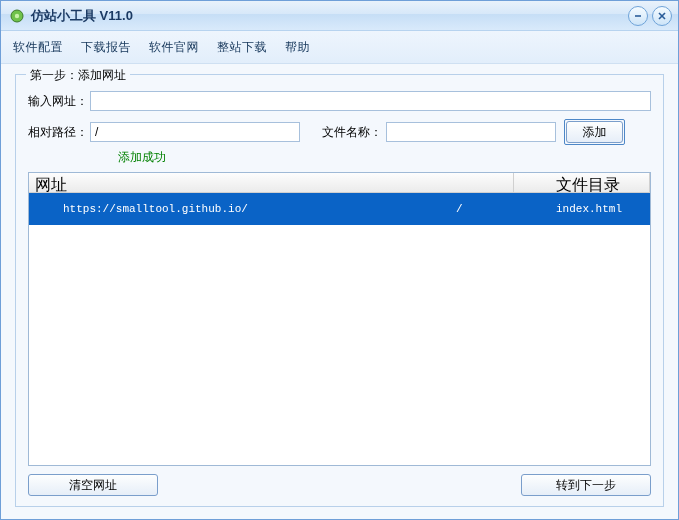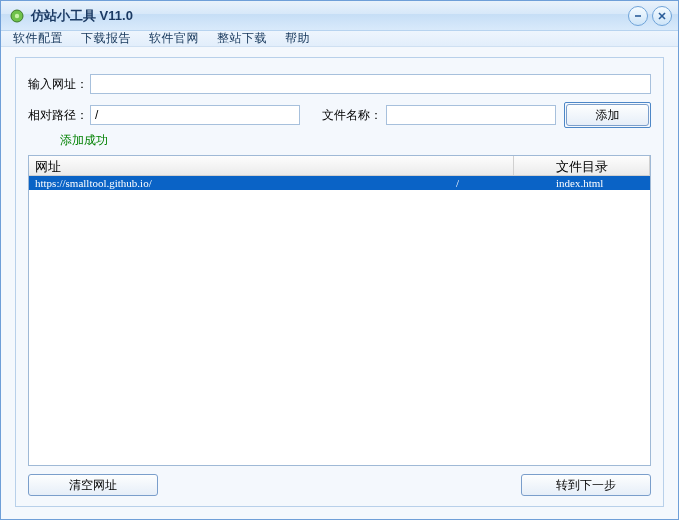--- a/index.html
+++ b/index.html
@@ -52,21 +52,21 @@
     justify-content: center;
     color: #2b5d99;
     font-size: 12px;
     line-height: 1;
     cursor: default;
   }
   .win-btn svg { width: 10px; height: 10px; }
 
   
   .menubar {
-    height: 16px;
+    height: 33px;
     background: linear-gradient(to bottom,#eef5fd,#e2eefb);
     border-bottom: 1px solid #cfe0f2;
     display: flex;
     align-items: center;
     padding: 0 12px;
     gap: 18px;
     color: #15365a;
   }
   .menu-item {
     letter-spacing: 0.5px;
@@ -126,31 +126,31 @@
   .btn {
     height: 22px;
     border: 1px solid #7a9ecb;
     background: linear-gradient(to bottom,#fdfefe,#e6eef8);
     padding: 0 18px;
     font-size: 12px;
     font-family: inherit;
     cursor: default;
     border-radius: 3px;
   }
-  .btn-add { width: 83px; padding: 0; }
+  .btn-add { width: 57px; padding: 0; }
   .btn-box-hl {
     border: 1px solid #4d87c7;
     padding: 1px;
     display: inline-block;
     border-radius: 2px;
   }
 
   .status-msg {
     color: #008000;
-    margin-left: 32px;
+    margin-left: 90px;
     margin-top: -4px;
     margin-bottom: 4px;
   }
 
   
   .list {
     flex: 1;
     border: 1px solid #9fb9d6;
     background: #fff;
     display: flex;
@@ -162,31 +162,32 @@
     display: flex;
     background: linear-gradient(to bottom,#fdfdfd,#ebebeb);
     border-bottom: 1px solid #d0d0d0;
     height: 20px;
     align-items: stretch;
   }
   .list-header .col {
     border-right: 1px solid #d0d0d0;
     padding: 2px 6px;
     color: #000;
-    font-size: 13px;
+    font-size: 16px;
     overflow: hidden;
     white-space: nowrap;
   }
   .list-body { flex: 1; overflow: auto; }
   .list-row {
     display: flex;
-    height: 14px;
-    align-items: center;
-    font-family: Liberation Serif, serif;
+    height: 32px;
+    align-items: center;
+    font-family: Liberation Mono, monospace;
     font-size: 11px;
+    padding-left: 28px;
   }
   .list-row.selected { background: #0a63c6; color: #fff; }
   .list-row .col {
     padding: 1px 6px;
     overflow: hidden;
     white-space: nowrap;
     border-right: 1px solid transparent;
   }
   .col-url { flex: 1; min-width: 0; }
   .col-dir { width: 100px; flex: 0 0 100px; margin-left: 36px; }
@@ -232,20 +233,21 @@
     <span class="menu-item">软件配置</span>
     <span class="menu-item">下载报告</span>
     <span class="menu-item">软件官网</span>
     <span class="menu-item">整站下载</span>
     <span class="menu-item">帮助</span>
   </div>
 
   <div class="body-area">
 
     <div class="groupbox">
+      <div class="groupbox-title">第一步：添加网址</div>
 
       <div class="form-row">
         <span class="form-label">输入网址：</span>
         <input class="text-input input-url" value="" style="">
       </div>
 
       <div class="form-row">
         <span class="form-label">相对路径：</span>
         <input class="text-input input-relpath" value="/" style="">
         <span style="width:22px"></span>

